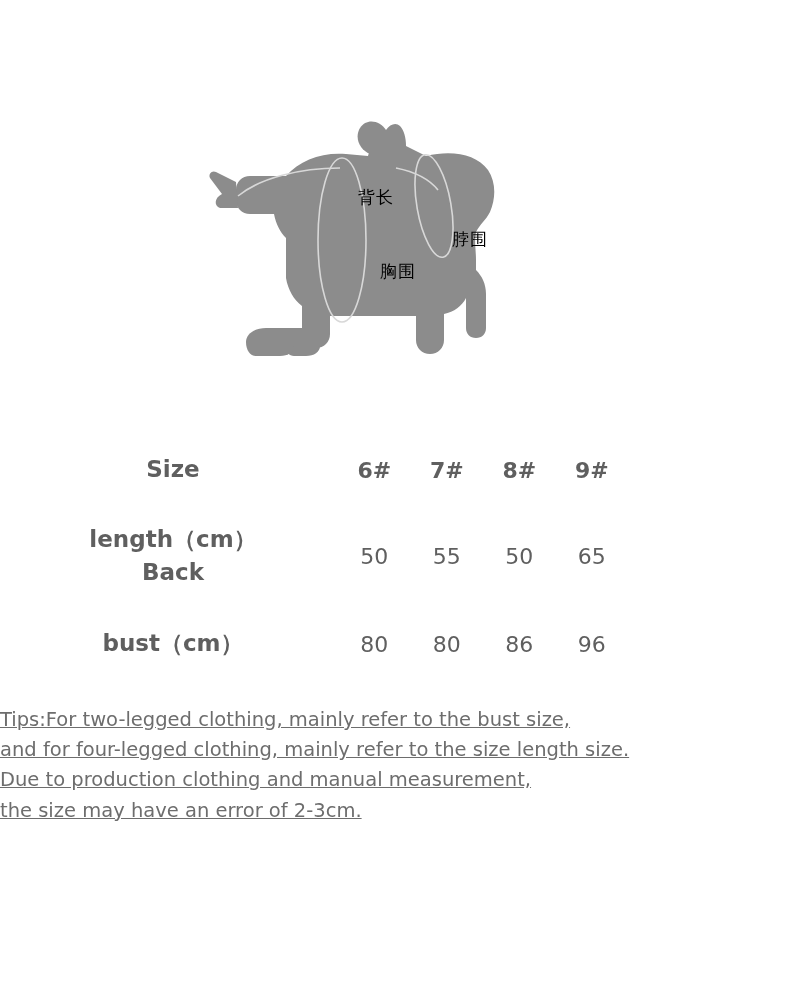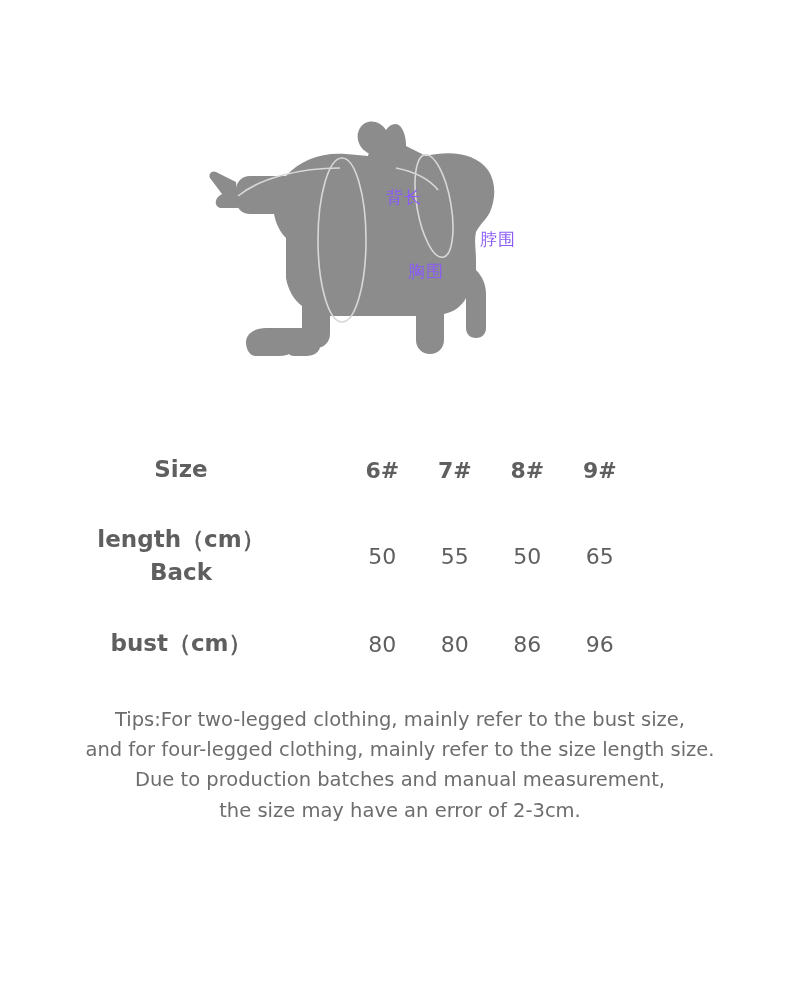--- a/index.html
+++ b/index.html
@@ -33,35 +33,34 @@
     width: 800px;
     height: 290px;
   }
   .dog-svg {
     display: block;
     margin: 0 auto;
   }
 
   .cn-label {
     position: absolute;
-    color: #8b5cf6;
+    color: #000000;
     font-size: 17px;
     font-family: "DejaVu Sans", sans-serif;
     letter-spacing: 1px;
     white-space: nowrap;
-    margin-left: 28px;
   }
   .cn-label.back-len { left: 358px; top: 186px; }
   .cn-label.chest    { left: 380px; top: 260px; }
   .cn-label.neck     { left: 452px; top: 228px; }
 
   
   .size-table {
     position: absolute;
-    left: 16px;
+    left: 8px;
     top: 432px;
     width: 650px;
   }
   .row {
     display: flex;
     align-items: center;
     width: 100%;
   }
   .row-label {
     width: 330px;
@@ -88,25 +87,25 @@
   .row.header .cell { font-weight: bold; }
   .row.body { height: 96px; }
   .row.body2 { height: 80px; align-items: center; }
 
   
   .tips {
     position: absolute;
     left: 0;
     top: 705px;
     width: 800px;
-    text-align: center;
     font-size: 19.5px;
     line-height: 1.55;
     color: #6d6d6d;
     font-family: "DejaVu Sans", sans-serif;
+    text-decoration: underline;
   }
   .tips div { white-space: nowrap; }
 </style>
 </head>
 <body>
 
 <div class="page">
 
   <div class="illustration">
     <div class="dog-wrap">
@@ -205,17 +204,17 @@
         <div class="cell">86</div>
         <div class="cell">96</div>
       </div>
     </div>
 
   </div>
 
   <div class="tips">
     <div>Tips:For two-legged clothing, mainly refer to the bust size,</div>
     <div>and for four-legged clothing, mainly refer to the size length size.</div>
-    <div>Due to production batches and manual measurement,</div>
+    <div>Due to production clothing and manual measurement,</div>
     <div>the size may have an error of 2-3cm.</div>
   </div>
 
 </div>
 
 </body></html>

